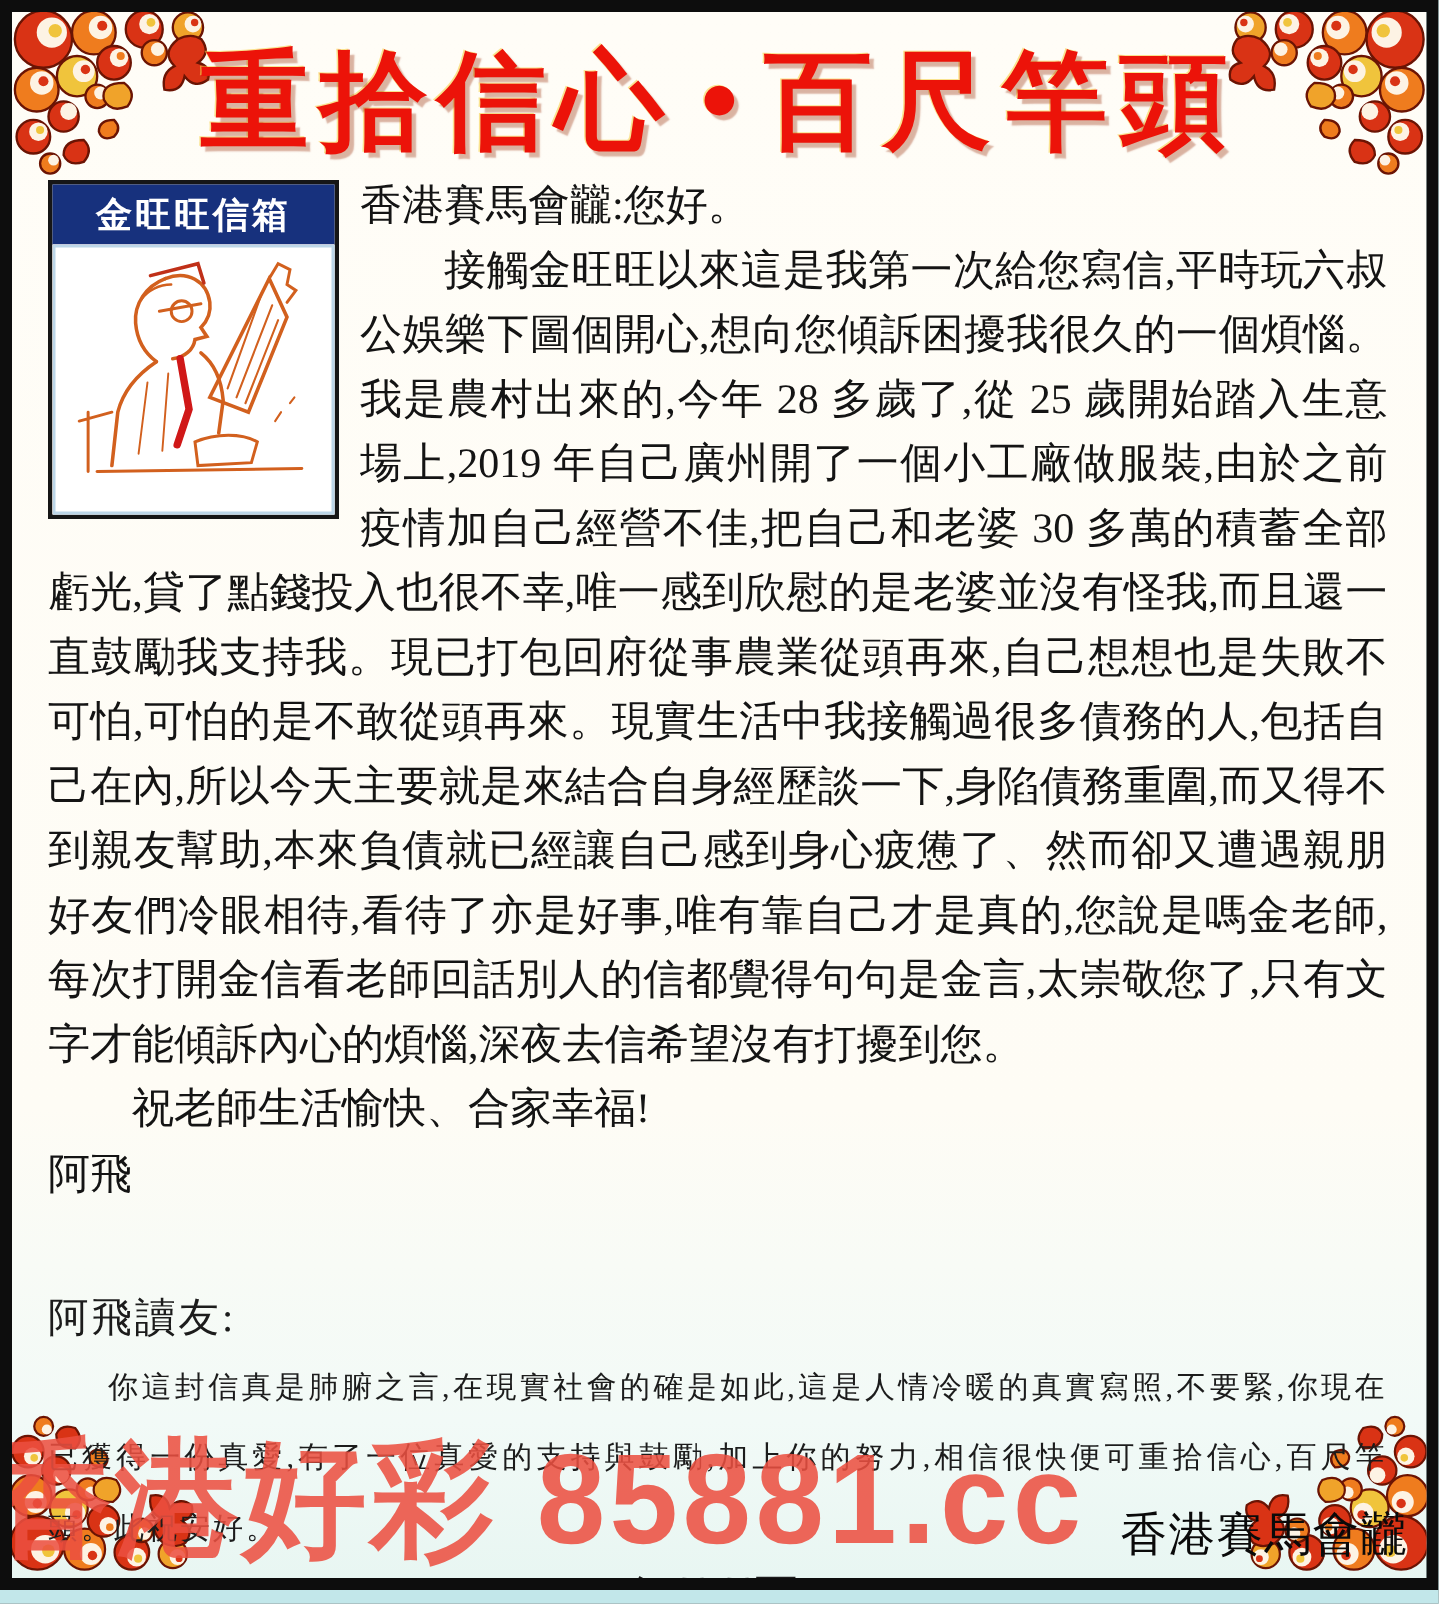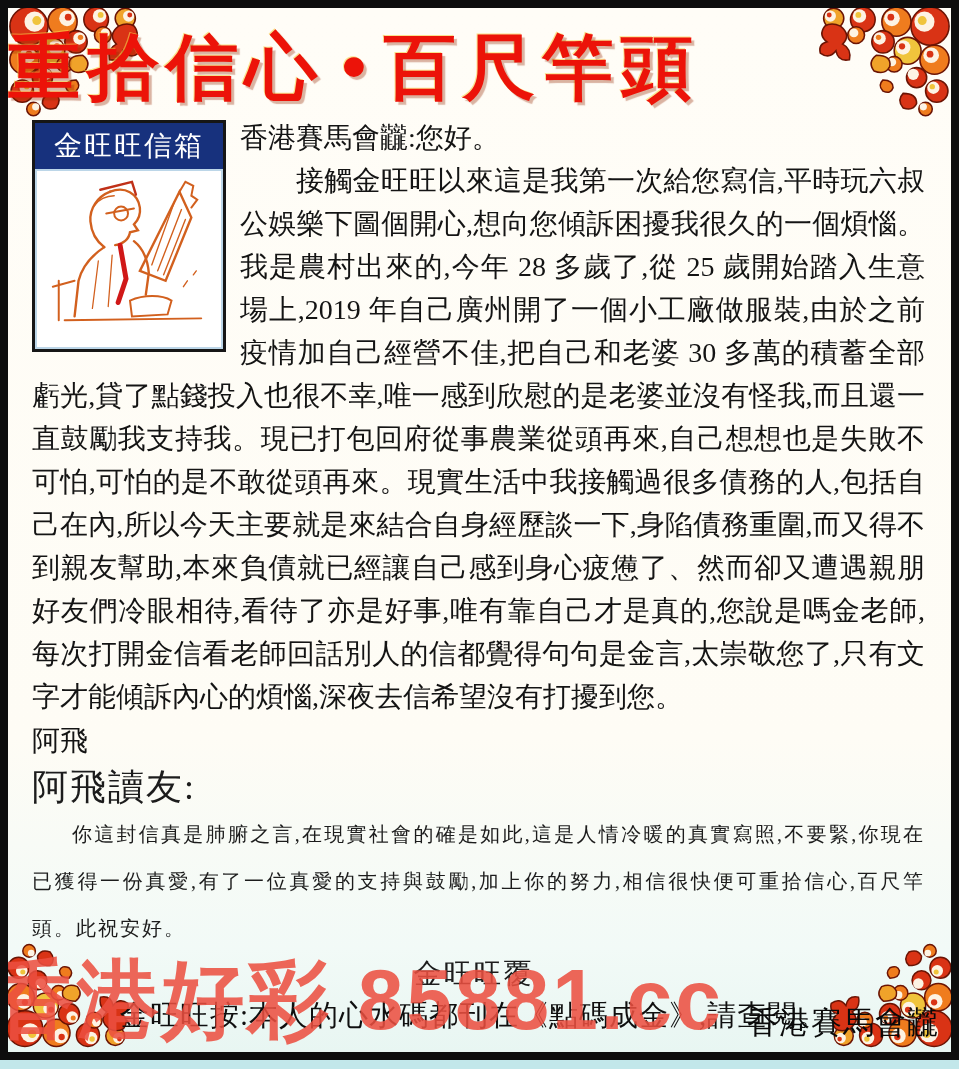--- a/index.html
+++ b/index.html
@@ -11,37 +11,37 @@
     background:linear-gradient(180deg,#fffdf7 0%,#fefcf5 70%,#f2faf7 90%,#e8f6f2 100%);
     overflow:hidden;
   }
   
   .orn { position:absolute; z-index:1; }
   .orn.tl { top:-2px; left:-2px; width:140px; height:112px; }
   .orn.tr { top:-2px; right:-2px; width:140px; height:112px; transform:scaleX(-1); }
   .orn.bl { bottom:-2px; left:-2px; width:126px; height:118px; transform:scaleY(-1); }
   .orn.br { bottom:-2px; right:-2px; width:126px; height:118px; transform:scale(-1,-1); }
 
-  .title-band { position:relative; z-index:2; text-align:left; padding-top:12px; height:104px;
+  .title-band { position:relative; z-index:2; text-align:center; padding-top:12px; height:104px;
     color:#ec1309; font-weight:bold; font-size:72px; letter-spacing:7px; white-space:nowrap;
     text-shadow:3px 3px 1px rgba(150,40,0,0.35), -1px -1px 0 rgba(246,210,74,0.6); }
   .title-dot { display:inline-block; font-size:46px; vertical-align:12px; margin:0 16px; letter-spacing:0; }
 
   .content { position:relative; z-index:2; padding:4px 26px 0 24px; }
 
   .logo-box { float:left; width:194px; margin:4px 14px 4px 0; border:3px solid #161616; background:#fff; }
-  .logo-header { background:#17317d; color:#ffffff; font-size:28px; font-weight:normal; text-align:center;
+  .logo-header { background:#17317d; color:#ffffff; font-size:24px; font-weight:bold; text-align:center;
     letter-spacing:2px; padding:4px 0; font-family:"Liberation Sans","DejaVu Sans",sans-serif; }
   .logo-art { display:block; width:100%; height:180px; background:#fff; box-shadow:inset 0 0 0 2px #bcd6e8; }
 
   .letter p { font-size:28px; line-height:43px; text-align:justify; color:#141414; }
   .indent { text-indent:2em; }
   .sig { text-align:left; font-size:28px; line-height:46px; padding-right:12px; color:#141414; }
 
-  .reply-head { font-size:36px; line-height:47px; color:#1c1c1c; letter-spacing:2px; }
+  .reply-head { font-size:27px; line-height:47px; color:#1c1c1c; letter-spacing:2px;margin-top:48px; }
   .reply-body { font-size:20px; line-height:47px; text-align:justify; color:#1c1c1c; letter-spacing:2px; }
   .reply-sig { text-align:center; font-size:28px; line-height:44px; padding-right:10px; letter-spacing:2px; color:#1c1c1c; }
 
   .footer-note { font-size:29px; line-height:38px; margin:0 0 0 88px; color:#0f0f0f; letter-spacing:1px; }
 
   .stamp { position:absolute; right:12px; bottom:8px; font-size:31px; color:#0a0a0a; z-index:7; letter-spacing:1px;text-align:center; }
 
   .watermark { position:absolute; left:-16px; bottom:-6px; z-index:6;
     font-family:"Liberation Sans","DejaVu Sans",sans-serif; font-weight:bold;
     font-size:82px; letter-spacing:3px; white-space:nowrap;
@@ -136,20 +136,21 @@
             <path d="M96,132 C110,126 128,126 138,132 L134,146 L98,148 Z" stroke-width="2"></path>
             <path d="M30,152 L168,150" stroke-width="2"></path>
             <path d="M150,118 l4,-6 M160,106 l3,-4" stroke-width="1.4"></path>
           </g>
         </svg>
       </div>
 
       <div class="letter">
         <p class="salutation">香港賽馬會龖:您好。</p>
         <p class="indent">接觸金旺旺以來這是我第一次給您寫信,平時玩六叔公娛樂下圖個開心,想向您傾訴困擾我很久的一個煩惱。我是農村出來的,今年 28 多歲了,從 25 歲開始踏入生意場上,2019 年自己廣州開了一個小工廠做服裝,由於之前疫情加自己經營不佳,把自己和老婆 30 多萬的積蓄全部虧光,貸了點錢投入也很不幸,唯一感到欣慰的是老婆並沒有怪我,而且還一直鼓勵我支持我。現已打包回府從事農業從頭再來,自己想想也是失敗不可怕,可怕的是不敢從頭再來。現實生活中我接觸過很多債務的人,包括自己在內,所以今天主要就是來結合自身經歷談一下,身陷債務重圍,而又得不到親友幫助,本來負債就已經讓自己感到身心疲憊了、然而卻又遭遇親朋好友們冷眼相待,看待了亦是好事,唯有靠自己才是真的,您說是嗎金老師,每次打開金信看老師回話別人的信都覺得句句是金言,太崇敬您了,只有文字才能傾訴內心的煩惱,深夜去信希望沒有打擾到您。</p>
+        <p class="indent">祝老師生活愉快、合家幸福!</p>
         <div class="sig">阿飛</div>
       </div>
 
       <div class="reply">
         <div class="reply-head">阿飛讀友:</div>
         <p class="reply-body indent">你這封信真是肺腑之言,在現實社會的確是如此,這是人情冷暖的真實寫照,不要緊,你現在已獲得一份真愛,有了一位真愛的支持與鼓勵,加上你的努力,相信很快便可重拾信心,百尺竿頭。此祝安好。</p>
         <div class="reply-sig">金旺旺覆</div>
       </div>
 
       <div class="footer-note">金旺旺按:本人的心水碼都刊在《點碼成金》,請查閱。</div>

